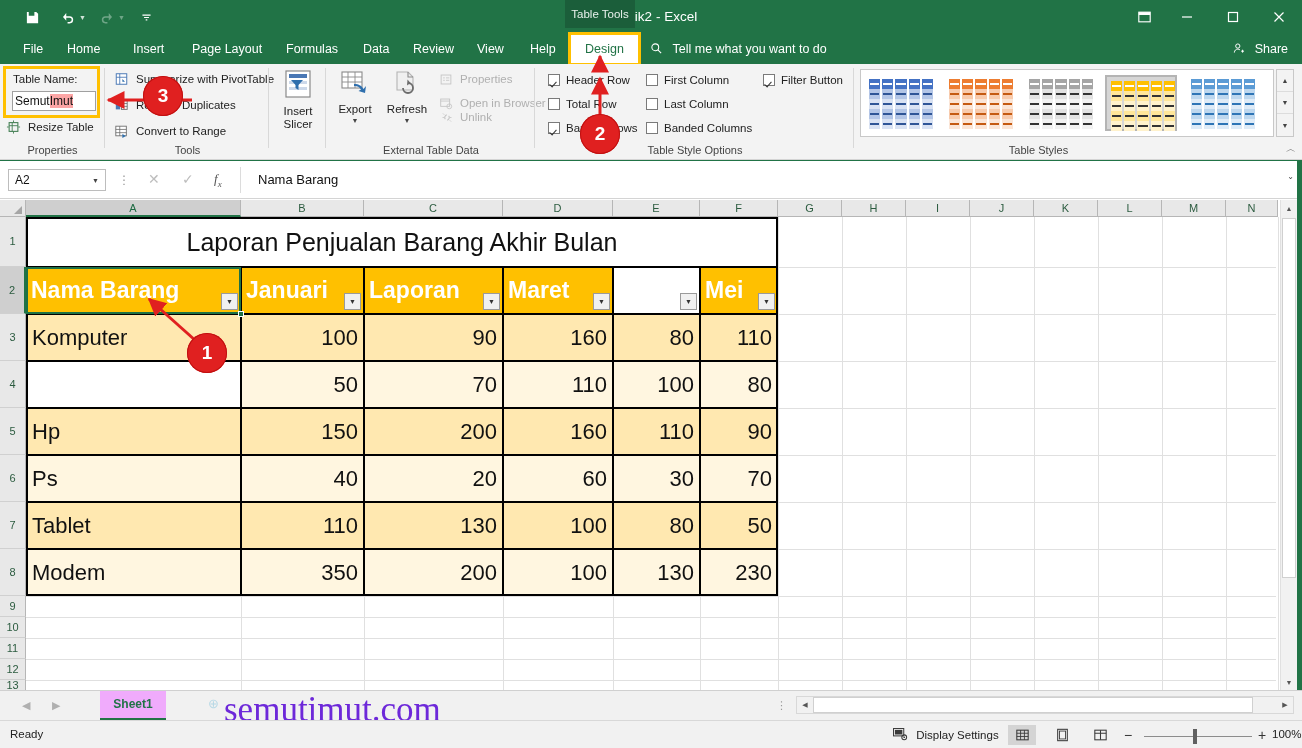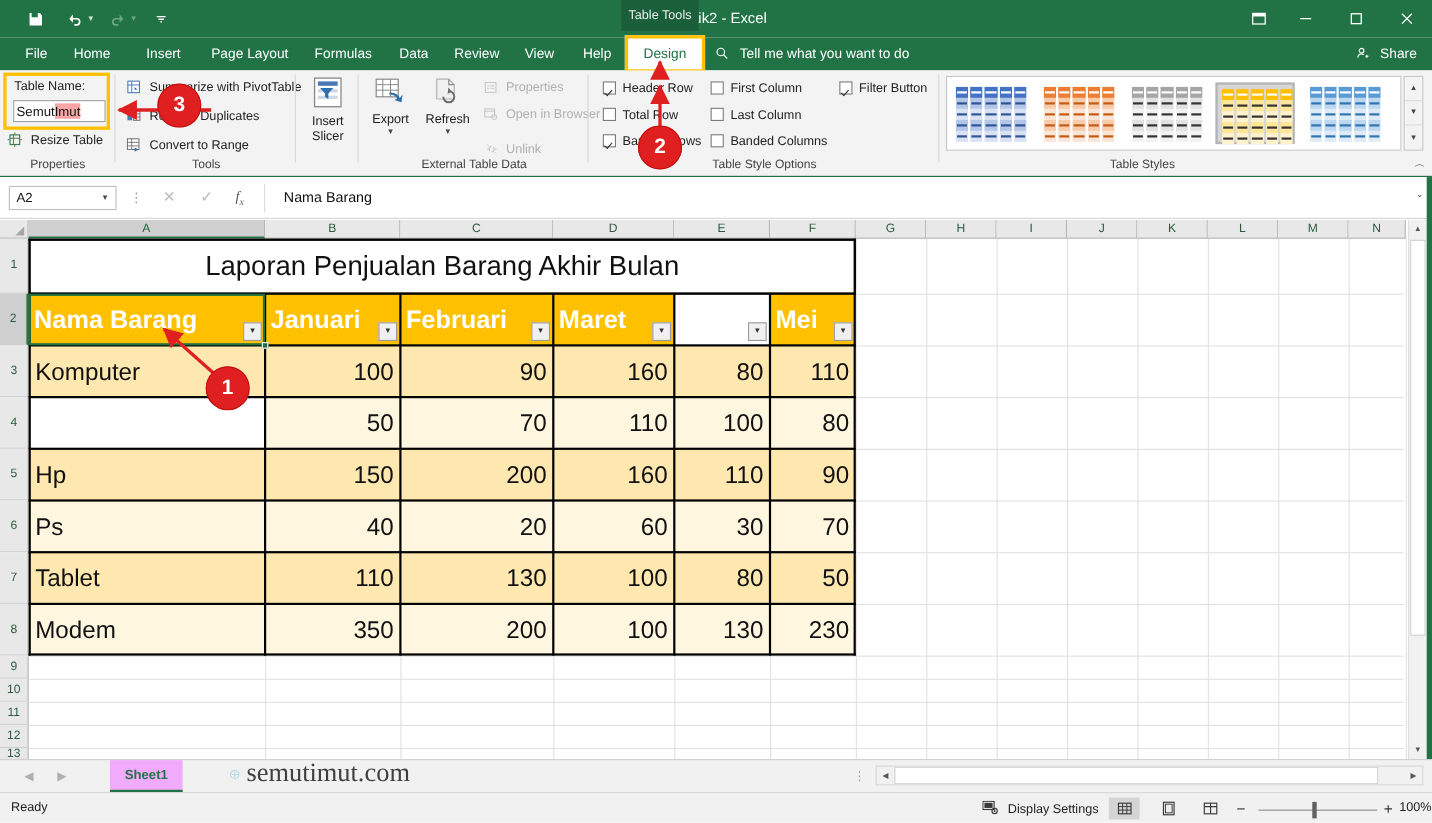--- a/index.html
+++ b/index.html
@@ -236,22 +236,22 @@
     background:#f1f1f1; border-top:1px solid #d0d0d0;
   }
   .navarrow { position:absolute; top:8px; font-size:11px; color:#b0b0b0; }
   #sheet1 {
     position:absolute; left:100px; top:0px; width:66px; height:29px;
     background:#f0abfc; border-bottom:2px solid #217346;
     text-align:center; line-height:27px; font-size:12px; font-weight:bold; color:#217346;
   }
   #addsheet { position:absolute; left:208px; top:5px; font-size:13px; color:#b8d9e6; }
   #watermark {
-    position:absolute; left:224px; top:-1px; font-size:24px;
-    font-family:"Liberation Serif", serif; color:#404040;
+    position:absolute; left:224px; top:-1px; font-size:35px;
+    font-family:"Liberation Serif", serif; color:#6d28d9;
   }
   #hsb-dots { position:absolute; left:776px; top:8px; font-size:11px; color:#999; }
   #hscroll {
     position:absolute; left:796px; top:5px; width:498px; height:18px;
     background:#f1f1f1; border:1px solid #d8d8d8;
   }
   #hscroll .sb-left { position:absolute; left:0; top:0; width:16px; height:16px;
      display:flex; align-items:center; justify-content:center; font-size:7px; color:#555; }
   #hscroll .sb-right { position:absolute; right:0; top:0; width:16px; height:16px;
      display:flex; align-items:center; justify-content:center; font-size:7px; color:#555; }
@@ -484,21 +484,21 @@
     </div>
     <div class="ext-item" style="top:33px;">
       <span class="ext-ico">
         <svg width="14" height="13" viewBox="0 0 16 16">
             <rect x="1.5" y="2.5" width="11" height="9" fill="none" stroke="#c4c4c4" stroke-width="1.1"></rect>
             <path stroke="#c4c4c4" stroke-width="1" d="M1.5 5h11"></path>
             <circle cx="12" cy="11.5" r="3" fill="none" stroke="#c4c4c4" stroke-width="1"></circle>
           </svg>
       </span><span>Open in Browser</span>
     </div>
-    <div class="ext-item" style="top:65px;text-align:center;">
+    <div class="ext-item" style="top:47px;text-align:center;">
       <span class="ext-ico">
         <svg width="14" height="13" viewBox="0 0 16 16">
             <path fill="none" stroke="#c4c4c4" stroke-width="1.4" d="M6 10a2.8 2.8 0 010-4l1.6-1.6M10 6a2.8 2.8 0 010 4l-1.6 1.6"></path>
             <path stroke="#c4c4c4" stroke-width="1" d="M3 3l1.6 1.6M13 13l-1.6-1.6M2.5 8h1.8M11.7 8h1.8"></path>
           </svg>
       </span><span>Unlink</span>
     </div>
     <div class="grp-label">External Table Data</div>
     <div class="grp-sep" style="left:207px;"></div>
   </div>
@@ -1083,21 +1083,21 @@
       <div class="tcell txt" style="left: 0px; top: 332px; width: 215px; height: 47px; background: rgb(255, 246, 224);">Modem</div>
       <div class="tcell num" style="left: 215px; top: 332px; width: 123px; height: 47px; background: rgb(255, 246, 224);">350</div>
       <div class="tcell num" style="left: 338px; top: 332px; width: 139px; height: 47px; background: rgb(255, 246, 224);">200</div>
       <div class="tcell num" style="left: 477px; top: 332px; width: 110px; height: 47px; background: rgb(255, 246, 224);">100</div>
       <div class="tcell num" style="left: 587px; top: 332px; width: 87px; height: 47px; background: rgb(255, 246, 224);">130</div>
       <div class="tcell num" style="left: 674px; top: 332px; width: 78px; height: 47px; background: rgb(255, 246, 224);">230</div>
       <div class="thead" style="left: 0px; top: 50px; width: 215px; height: 47px; background: rgb(255, 192, 0);">Nama Barang</div>
       <div class="fbtn" style="left: 195px; top: 76px;">▼</div>
       <div class="thead" style="left: 215px; top: 50px; width: 123px; height: 47px; background: rgb(255, 192, 0);">Januari</div>
       <div class="fbtn" style="left: 318px; top: 76px;">▼</div>
-      <div class="thead" style="left: 338px; top: 50px; width: 139px; height: 47px; background: rgb(255, 192, 0);">Februari</div>
+      <div class="thead" style="left: 338px; top: 50px; width: 139px; height: 47px; background: rgb(255, 192, 0);">Laporan</div>
       <div class="fbtn" style="left: 457px; top: 76px;">▼</div>
       <div class="thead" style="left: 477px; top: 50px; width: 110px; height: 47px; background: rgb(255, 192, 0);">Maret</div>
       <div class="fbtn" style="left: 567px; top: 76px;">▼</div>
       <div class="fbtn" style="left: 654px; top: 76px;">▼</div>
       <div class="thead" style="left: 674px; top: 50px; width: 78px; height: 47px; background: rgb(255, 192, 0);">Mei</div>
       <div class="fbtn" style="left: 732px; top: 76px;">▼</div>
       <div class="tborder" style="left: 0px; top: 0px; width: 752px; height: 2px;"></div>
       <div class="tborder" style="left: 0px; top: 377px; width: 752px; height: 2px;"></div>
       <div class="tborder" style="left: 0px; top: 0px; width: 2px; height: 379px;"></div>
       <div class="tborder" style="left: 750px; top: 0px; width: 2px; height: 379px;"></div>

